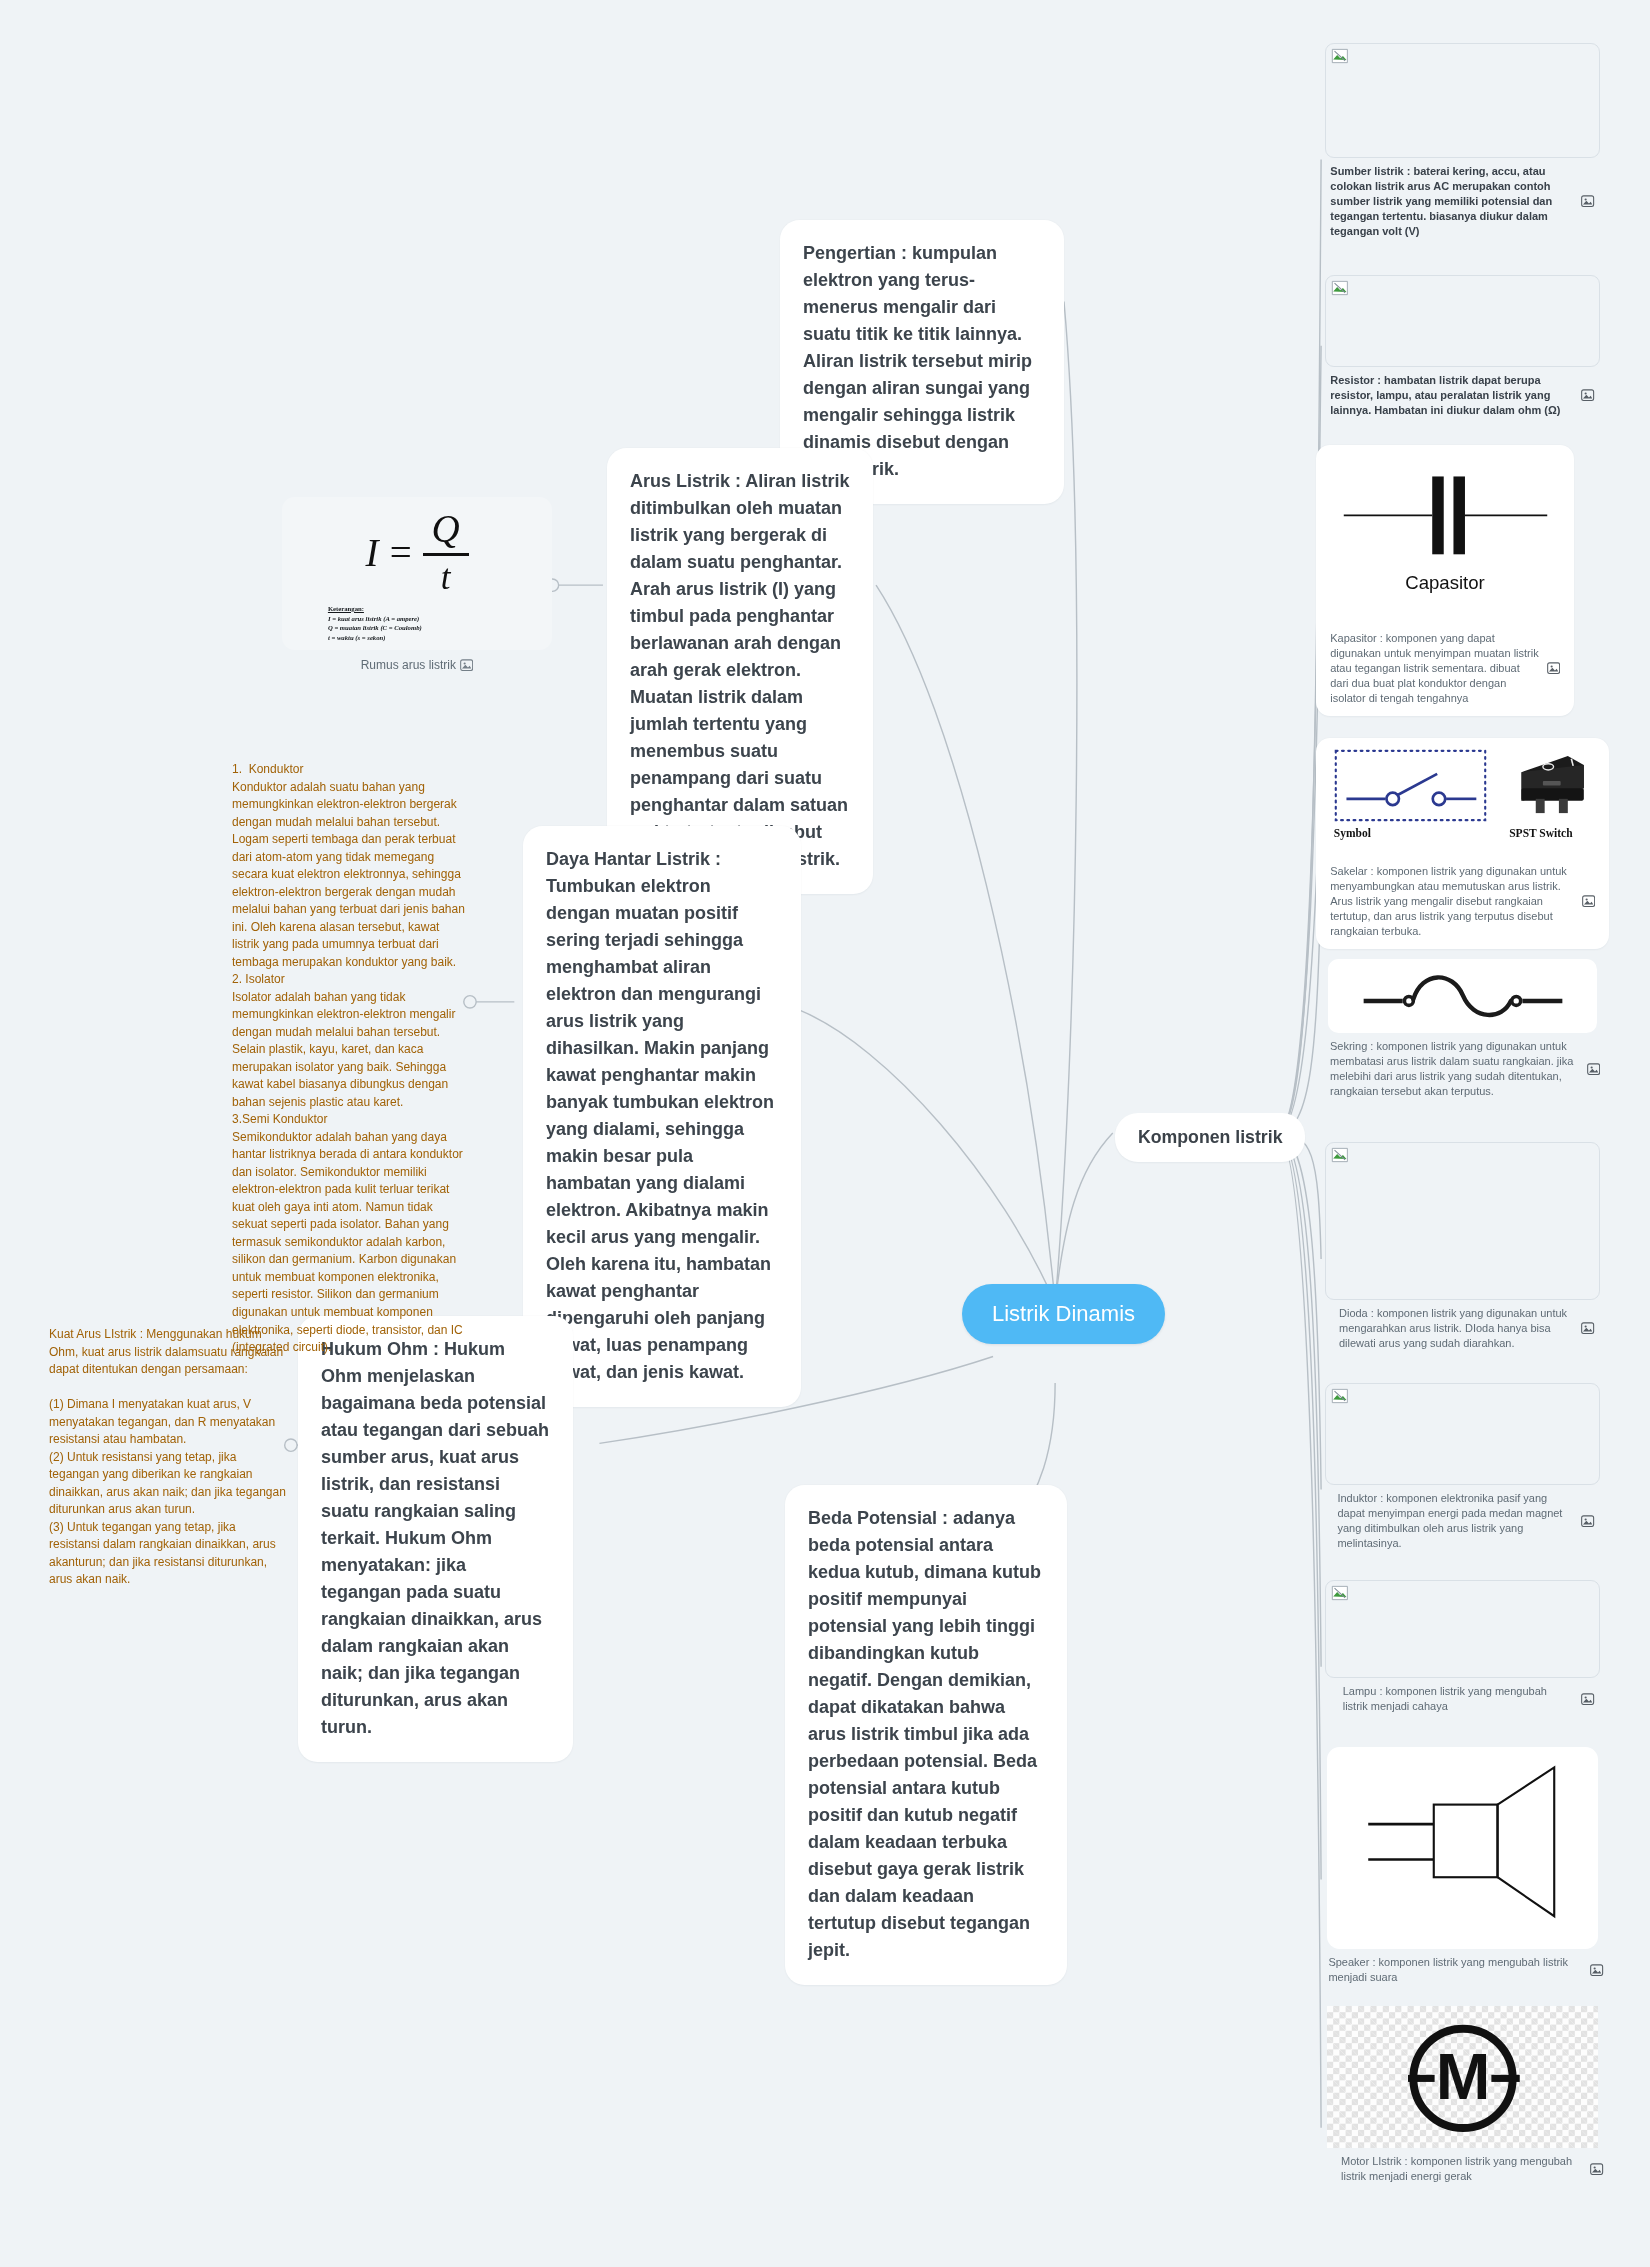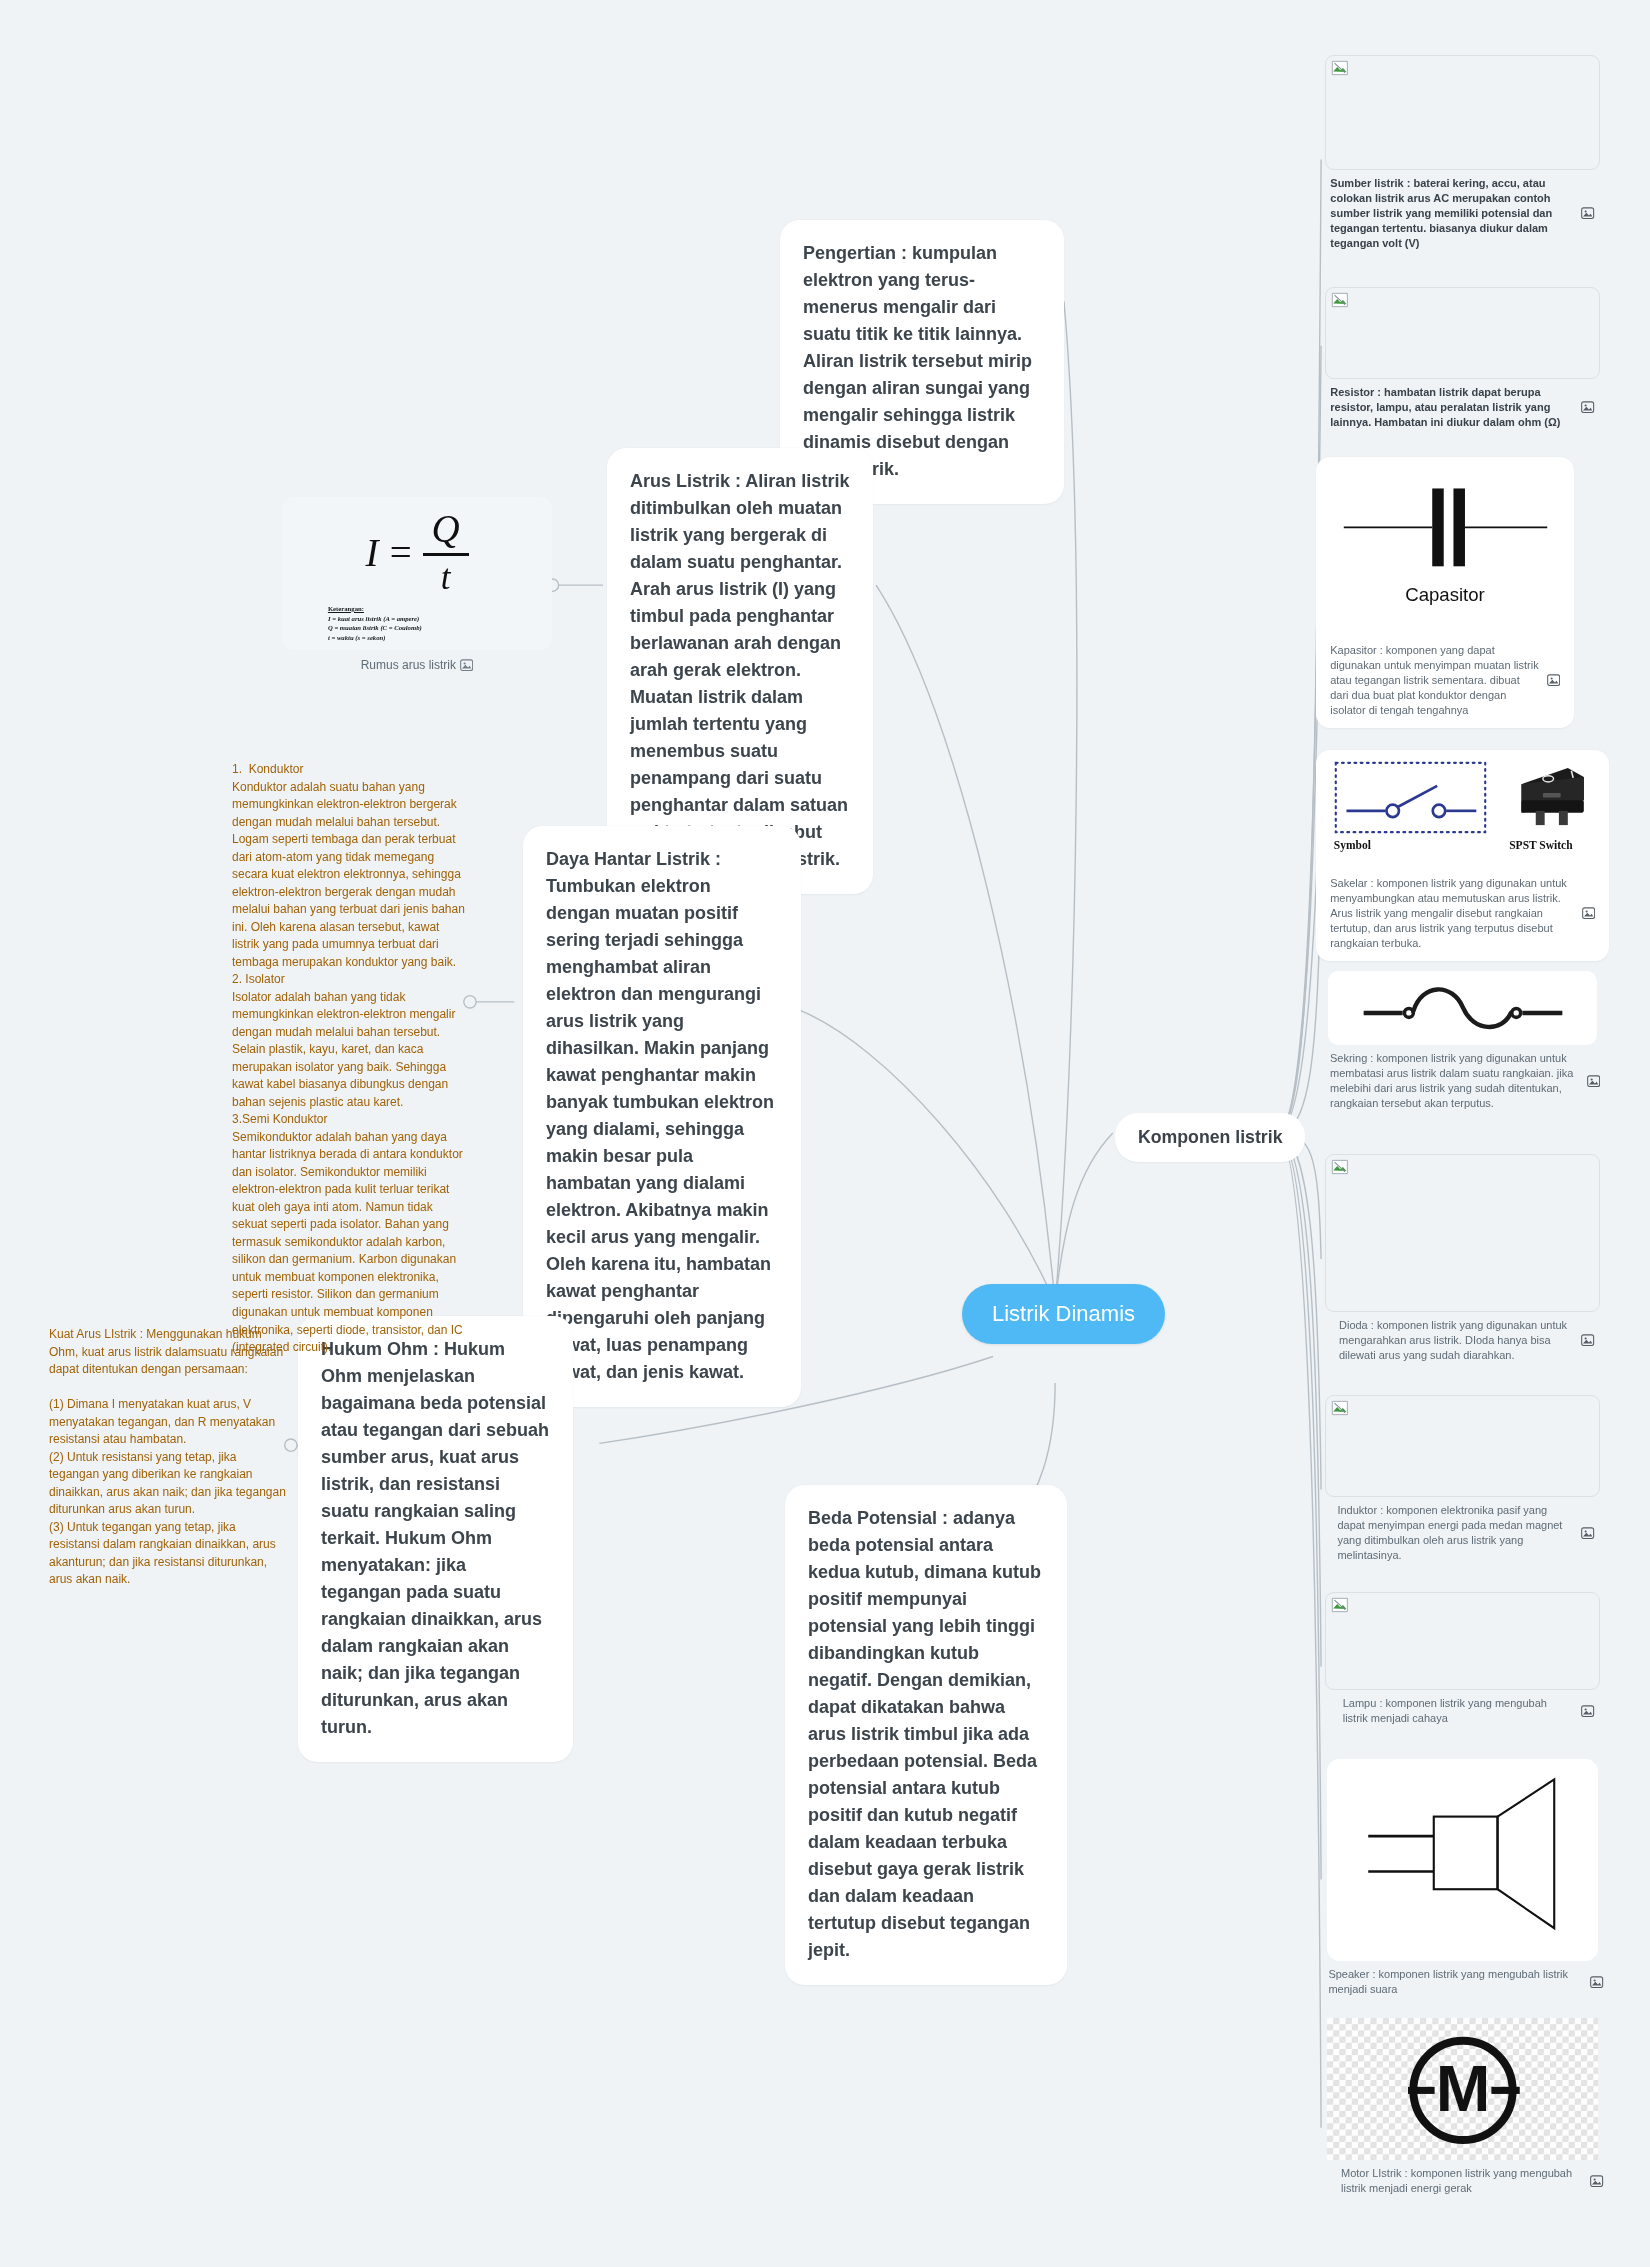--- a/index.html
+++ b/index.html
@@ -54,21 +54,20 @@
     white-space:nowrap;
     box-shadow:0 0.9px 2.7px rgba(20,40,60,.10);
   }
 
   
   .imgnode{
     position:absolute;
     box-sizing:border-box;
     border-radius:14px;
     background:transparent;
-    margin-top:12px;
   }
   .imgnode.card{
     background:#ffffff;
     box-shadow:0 0.9px 1.8px rgba(20,40,60,.05);
   }
   .thumb{
     box-sizing:border-box;
     width:100%;
     position:relative;
     overflow:hidden;

